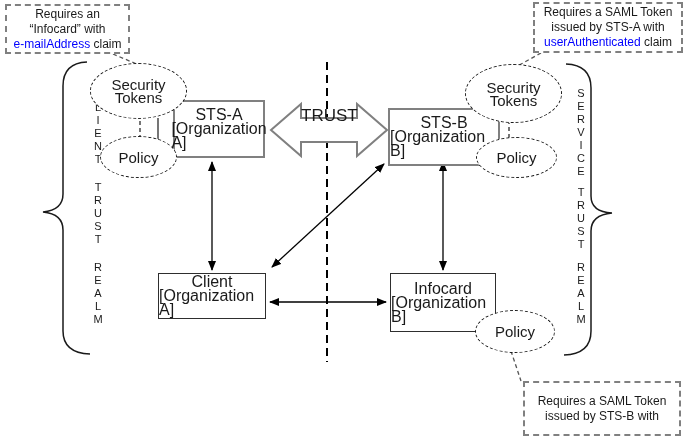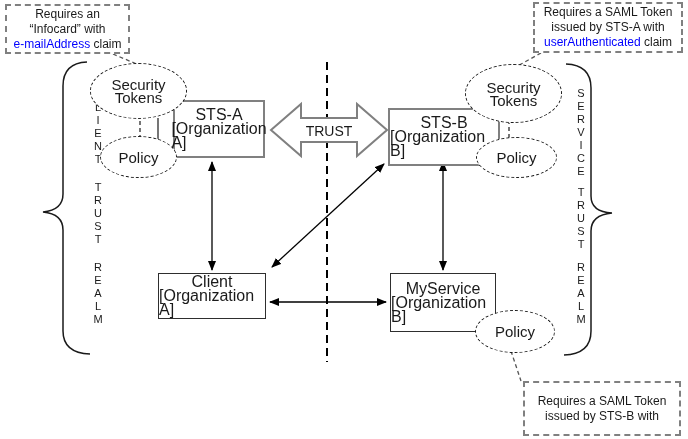--- a/index.html
+++ b/index.html
@@ -31,22 +31,22 @@
     text-align:center; font-size:12px; line-height:15px;
   }
   .claim { color:#0000ff; }
 
   .vword {
     position:absolute; z-index:2; width:16px; text-align:center;
     font-size:11px; line-height:13px; white-space:pre-line; color:#1a1a1a;
   }
 
   .trust-label {
-    position:absolute; z-index:2; left:301px; top:123px; width:56px;
-    text-align:center; font-size:14px; color:#1a1a1a;
+    position:absolute; z-index:2; left:301px; top:106px; width:56px;
+    text-align:center; font-size:17px; color:#1a1a1a;
   }
 </style>
 </head>
 <body>
 
 <div id="stage">
 
   <svg id="shapes" width="688" height="439" viewBox="0 0 688 439">
     <defs>
       <marker id="ah" markerWidth="10" markerHeight="8" refX="9" refY="4" orient="auto-start-reverse" markerUnits="userSpaceOnUse">
@@ -85,21 +85,21 @@
     <div>STS-B</div>
     <div>[Organization B]</div>
   </div>
 
   <div class="box box--node" style="left:158px; top:273px; width:108px; height:46px;">
     <div>Client</div>
     <div>[Organization A]</div>
   </div>
 
   <div class="box box--node" style="left:390px; top:273px; width:106px; height:59px;">
-    <div>MyService</div>
+    <div>Infocard</div>
     <div>[Organization B]</div>
   </div>
 
   <div class="ellipse" style="left:90px; top:63px; width:97px; height:56px;">Security
 Tokens</div>
   <div class="ellipse" style="left:100px; top:136px; width:77px; height:42px;">Policy</div>
   <div class="ellipse" style="left:465px; top:64px; width:97px; height:59px;">Security
 Tokens</div>
   <div class="ellipse" style="left:476px; top:137px; width:81px; height:41px;">Policy</div>
   <div class="ellipse" style="left:475px; top:310px; width:80px; height:43px;">Policy</div>

